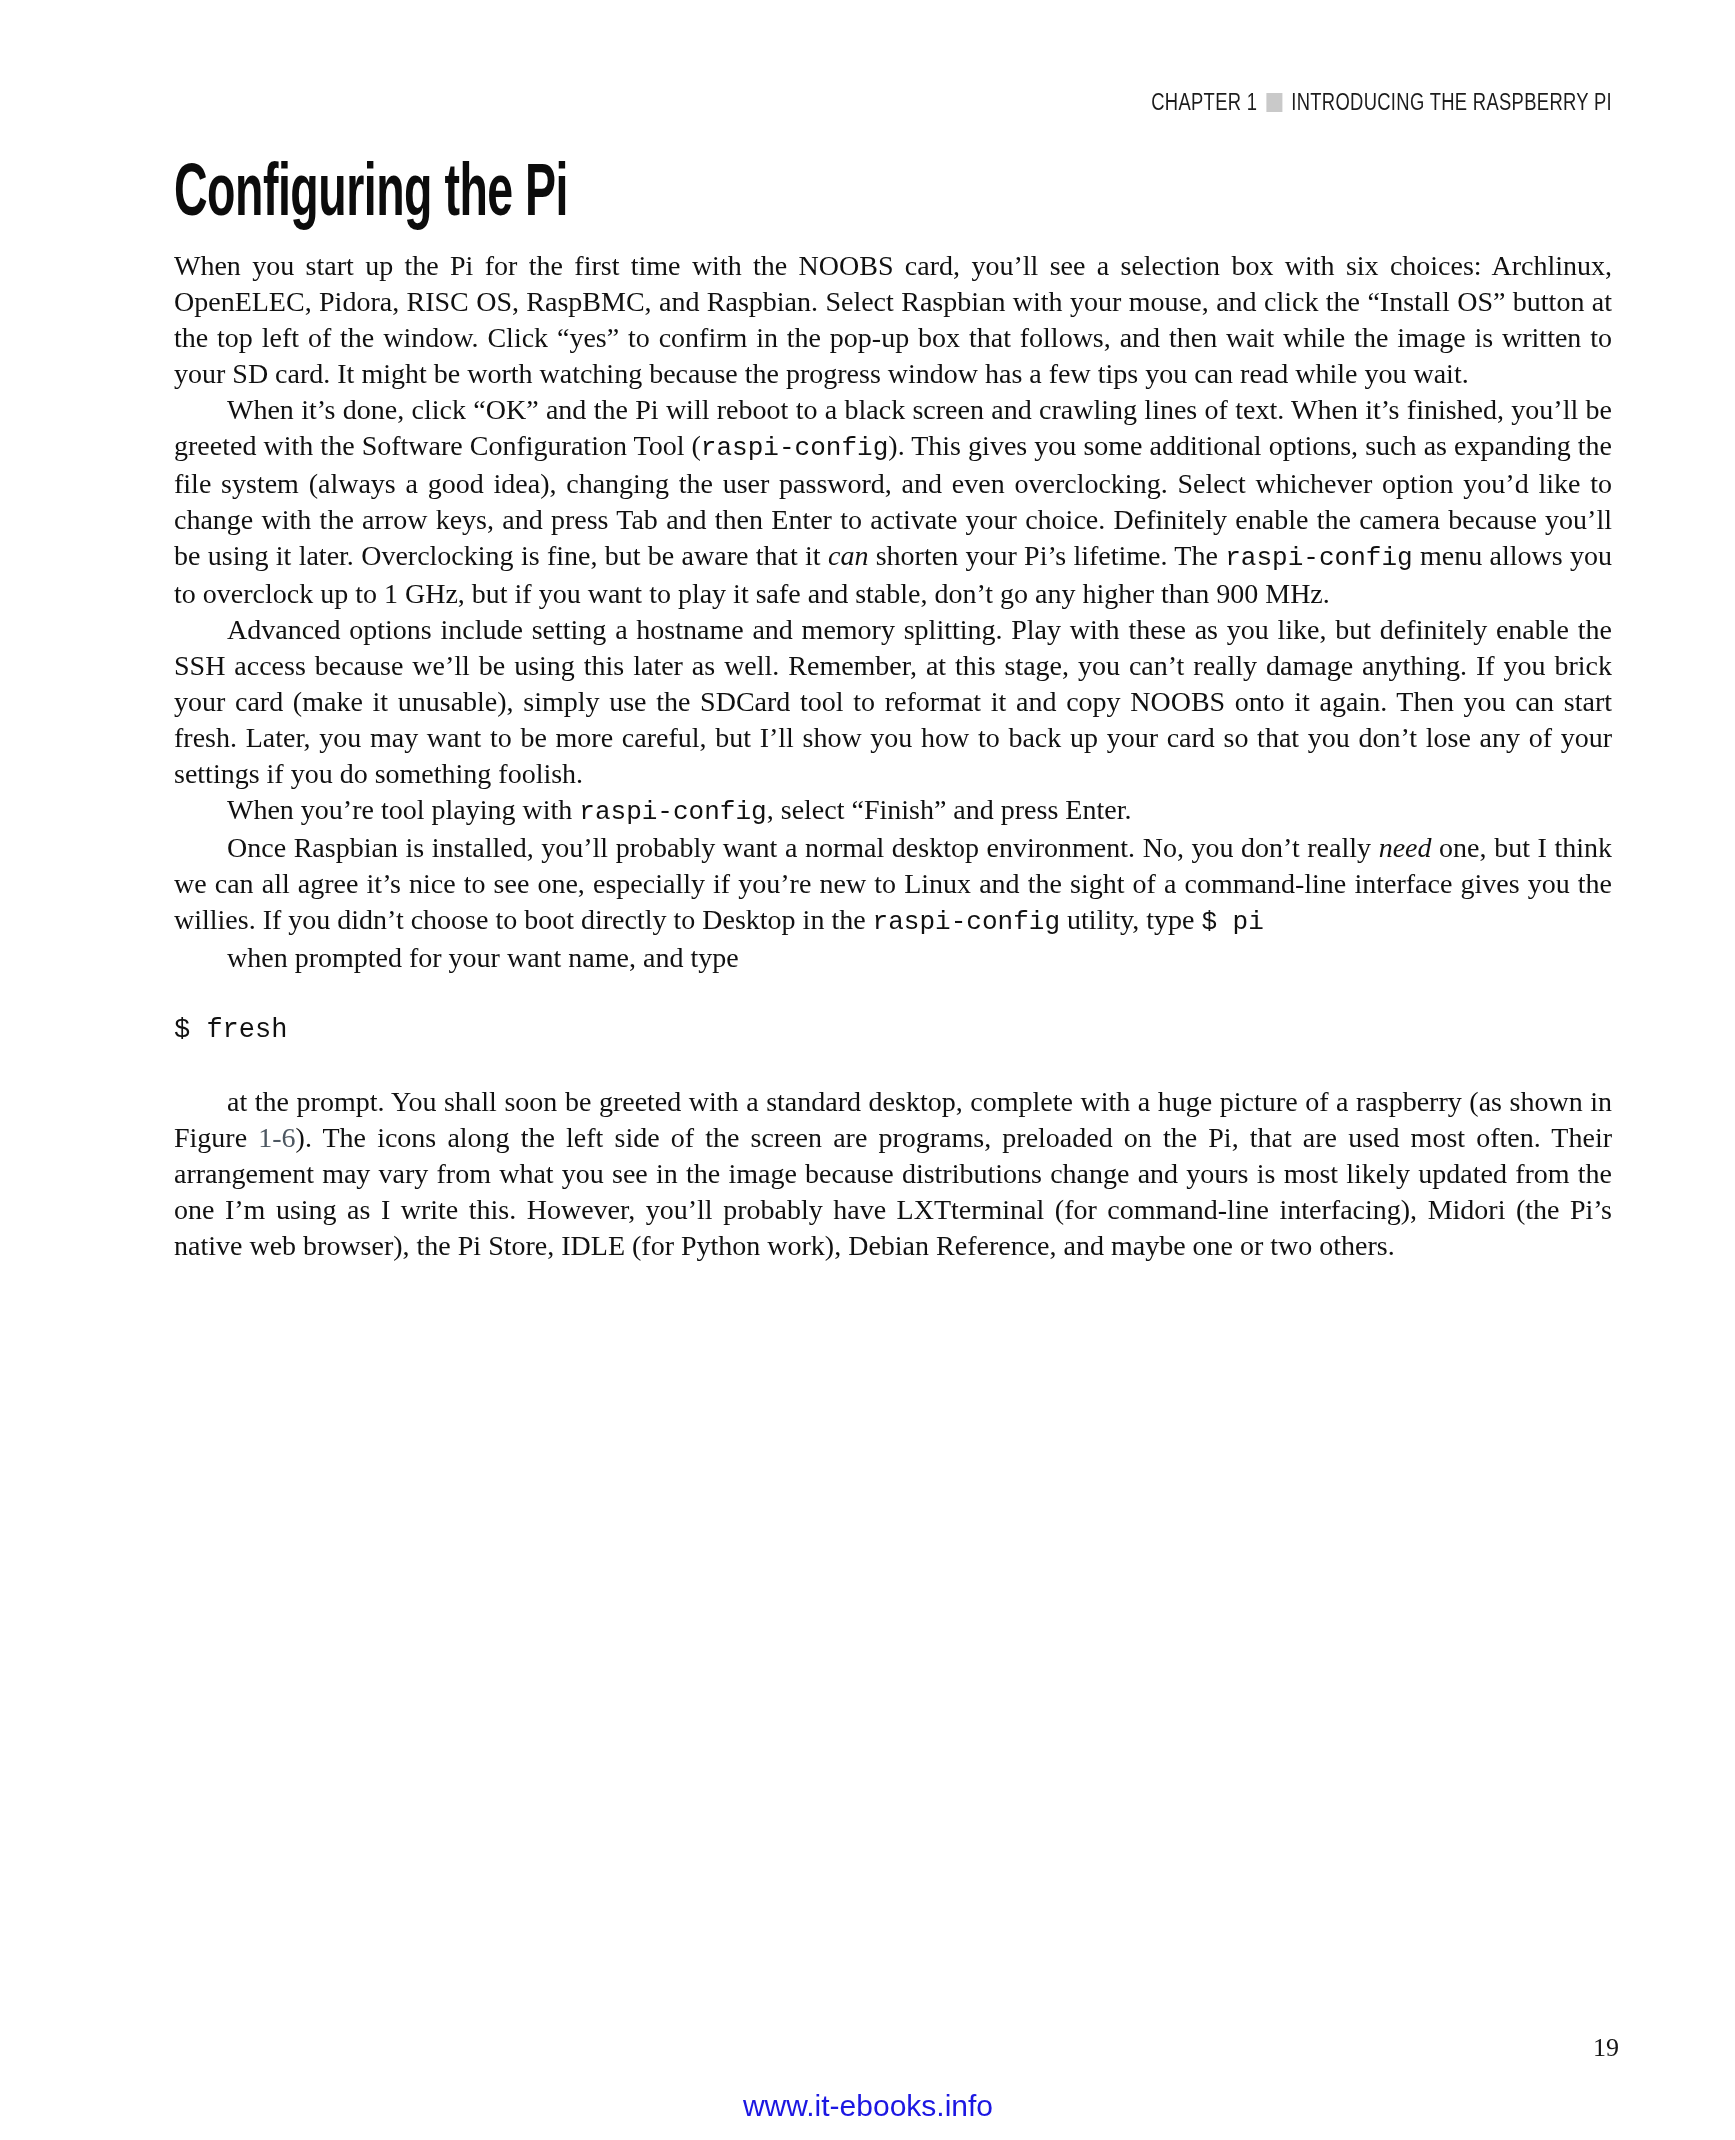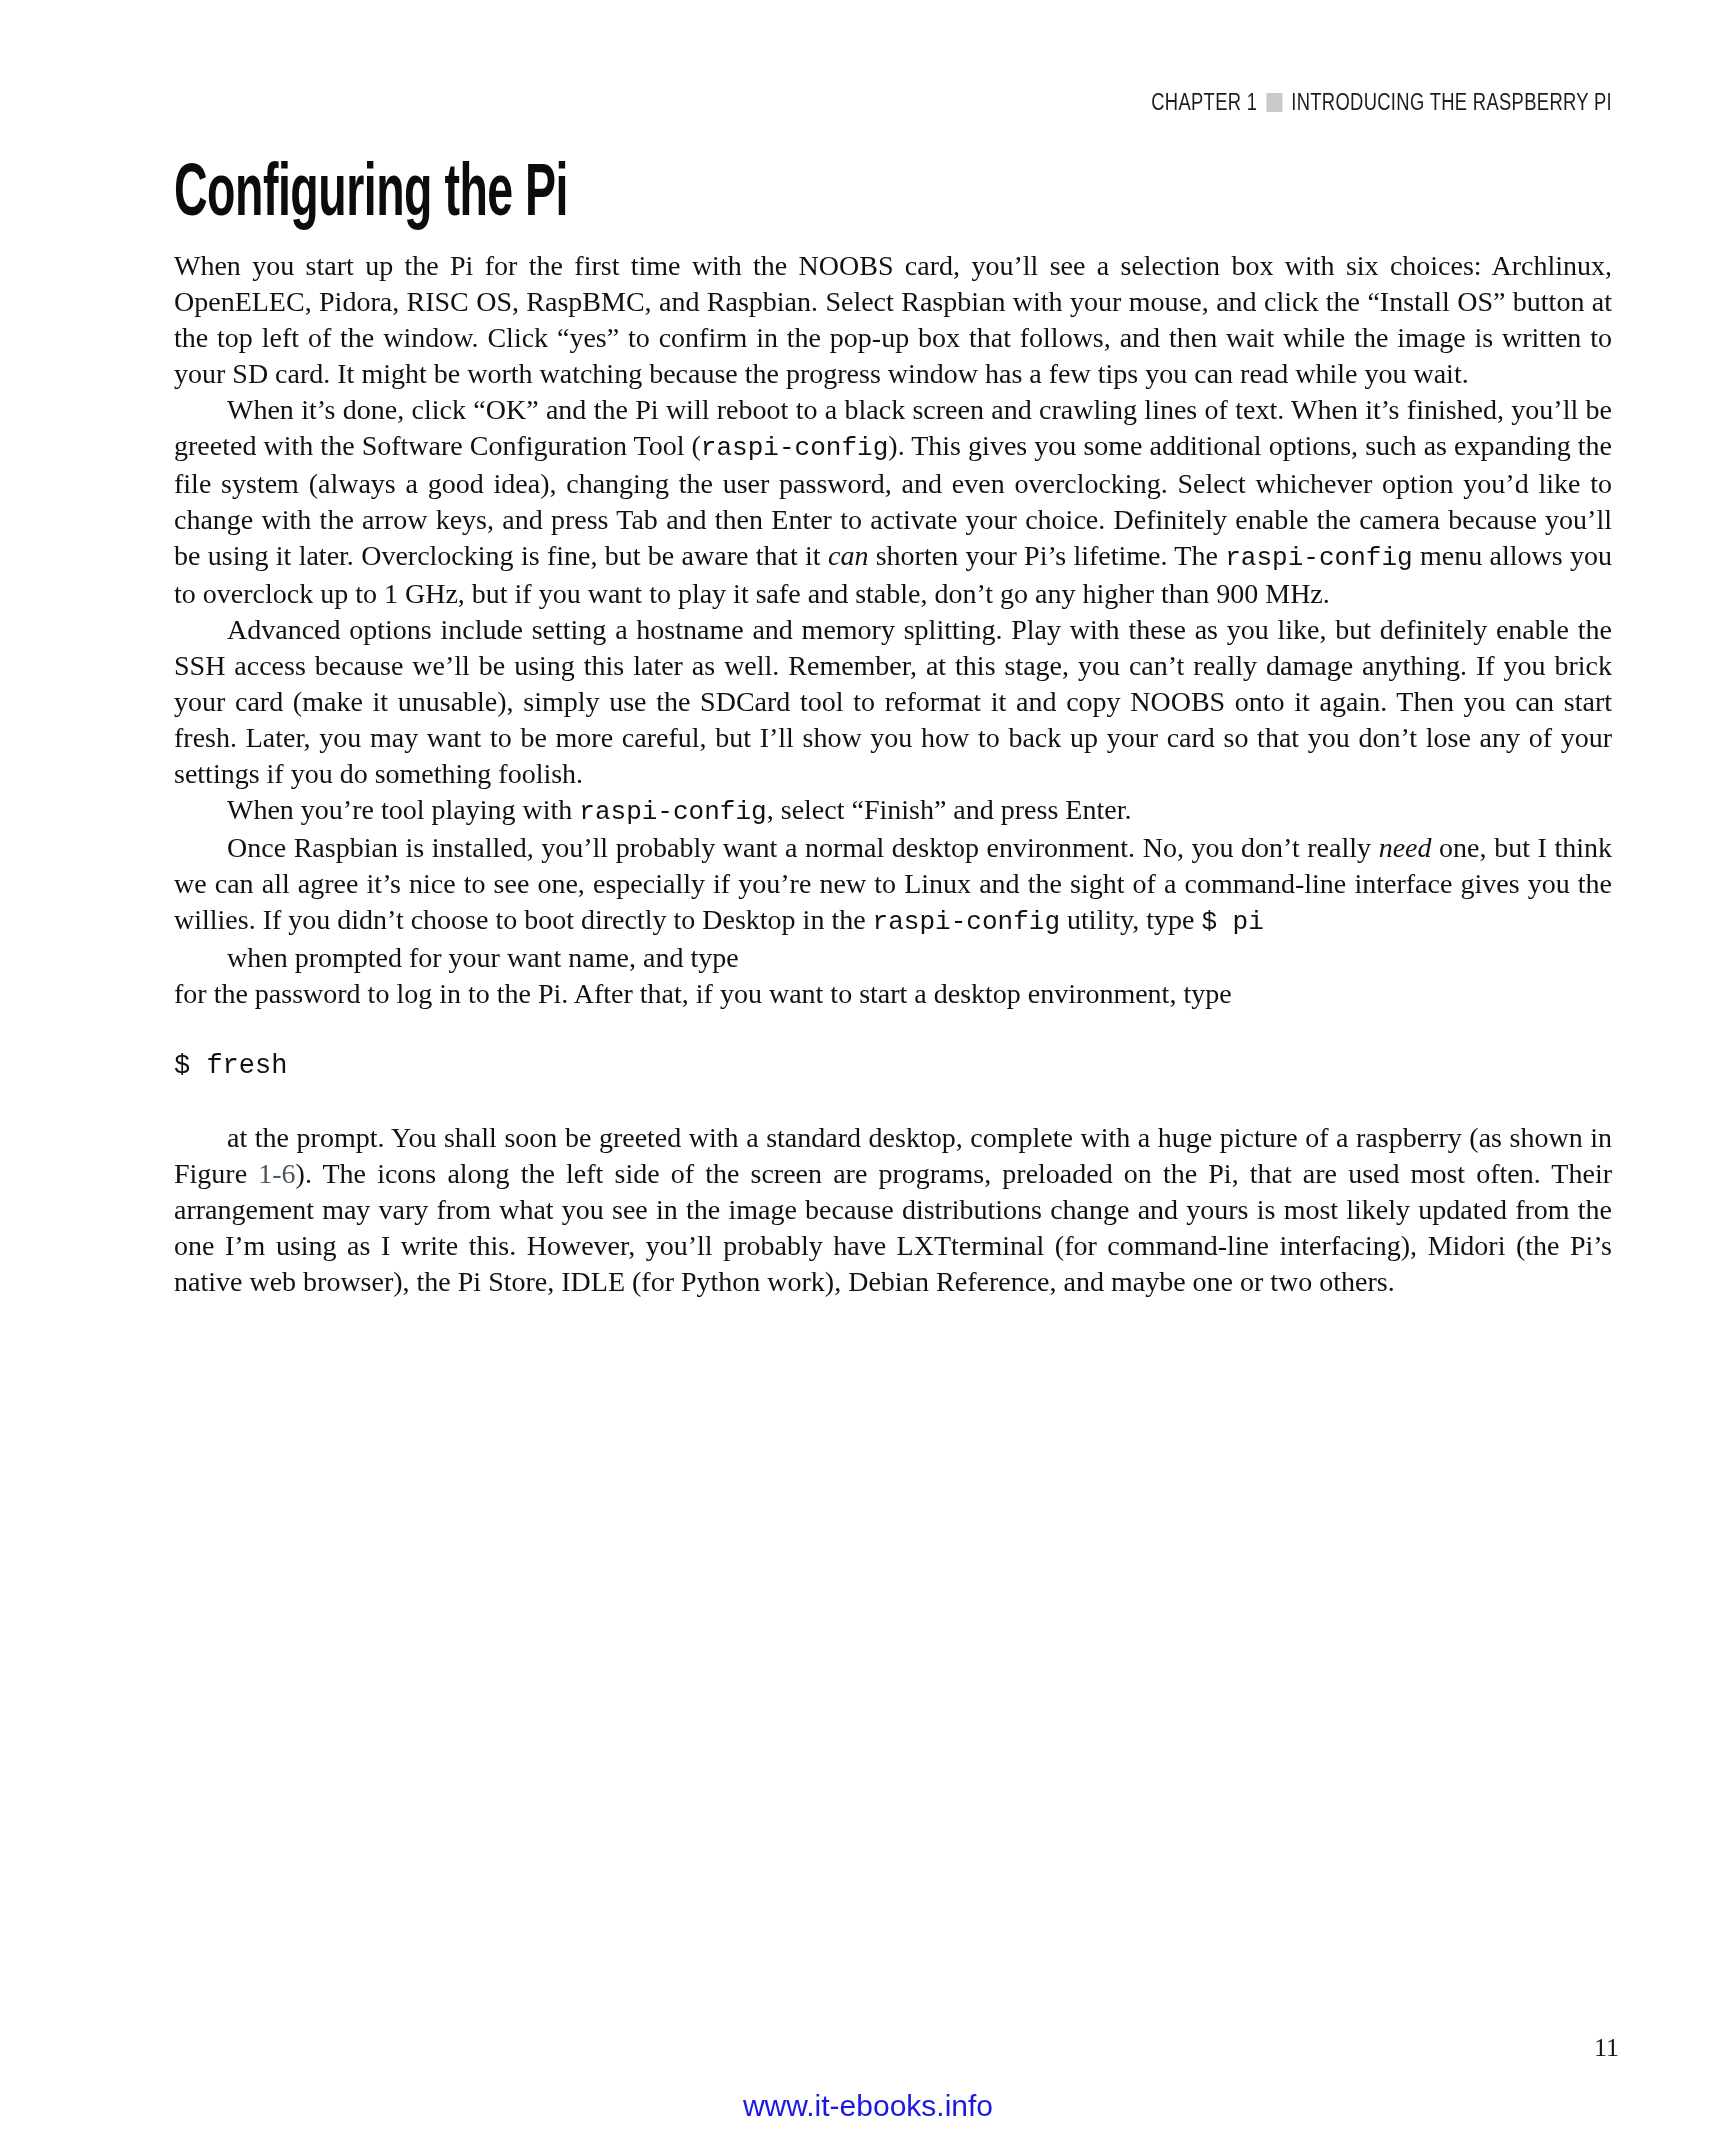--- a/index.html
+++ b/index.html
@@ -131,24 +131,23 @@
 
   <div class="content">
     <h1 class="section-title"><span class="section-title-text">Configuring the Pi</span></h1>
     <div class="body-copy">
         <p class="para"><span>When you start up the Pi for the first time with the NOOBS card, you’ll see a selection box with six choices: Archlinux, OpenELEC, Pidora, RISC OS, RaspBMC, and Raspbian. Select Raspbian with your mouse, and click the “Install OS” button at the top left of the window. Click “yes” to confirm in the pop-up box that follows, and then wait while the image is written to your SD card. It might be worth watching because the progress window has a few tips you can read while you wait.</span></p>
         <p class="para indent"><span>When it’s done, click “OK” and the Pi will reboot to a black screen and crawling lines of text. When it’s finished, you’ll be greeted with the Software Configuration Tool (</span><span class="inline-code">raspi-config</span><span>). This gives you some additional options, such as expanding the file system (always a good idea), changing the user password, and even overclocking. Select whichever option you’d like to change with the arrow keys, and press Tab and then Enter to activate your choice. Definitely enable the camera because you’ll be using it later. Overclocking is fine, but be aware that it </span><span class="em">can</span><span> shorten your Pi’s lifetime. The </span><span class="inline-code">raspi-config</span><span> menu allows you to overclock up to 1 GHz, but if you want to play it safe and stable, don’t go any higher than 900 MHz.</span></p>
         <p class="para indent"><span>Advanced options include setting a hostname and memory splitting. Play with these as you like, but definitely enable the SSH access because we’ll be using this later as well. Remember, at this stage, you can’t really damage anything. If you brick your card (make it unusable), simply use the SDCard tool to reformat it and copy NOOBS onto it again. Then you can start fresh. Later, you may want to be more careful, but I’ll show you how to back up your card so that you don’t lose any of your settings if you do something foolish.</span></p>
         <p class="para indent"><span>When you’re tool playing with </span><span class="inline-code">raspi-config</span><span>, select “Finish” and press Enter.</span></p>
         <p class="para indent"><span>Once Raspbian is installed, you’ll probably want a normal desktop environment. No, you don’t really </span><span class="em">need</span><span> one, but I think we can all agree it’s nice to see one, especially if you’re new to Linux and the sight of a command-line interface gives you the willies. If you didn’t choose to boot directly to Desktop in the </span><span class="inline-code">raspi-config</span><span> utility, type </span><span class="inline-code">$ pi</span></p>
         <p class="para indent"><span>when prompted for your want name, and type</span></p>
-        <p class="para"><span>for the password to log in to the Pi. After that, if you want to start a desktop environment, type</span></p>
         <pre class="codeblock">$ fresh</pre>
         <p class="para indent"><span>at the prompt. You shall soon be greeted with a standard desktop, complete with a huge picture of a raspberry (as shown in Figure </span><span class="xref">1-6</span><span>). The icons along the left side of the screen are programs, preloaded on the Pi, that are used most often. Their arrangement may vary from what you see in the image because distributions change and yours is most likely updated from the one I’m using as I write this. However, you’ll probably have LXTterminal (for command-line interfacing), Midori (the Pi’s native web browser), the Pi Store, IDLE (for Python work), Debian Reference, and maybe one or two others.</span></p>
       </div>
   </div>
 
-  <div class="page-number">11</div>
+  <div class="page-number">19</div>
 
   <a class="footer-link">www.it-ebooks.info</a>
 
 </div>
 
 
 </body></html>

